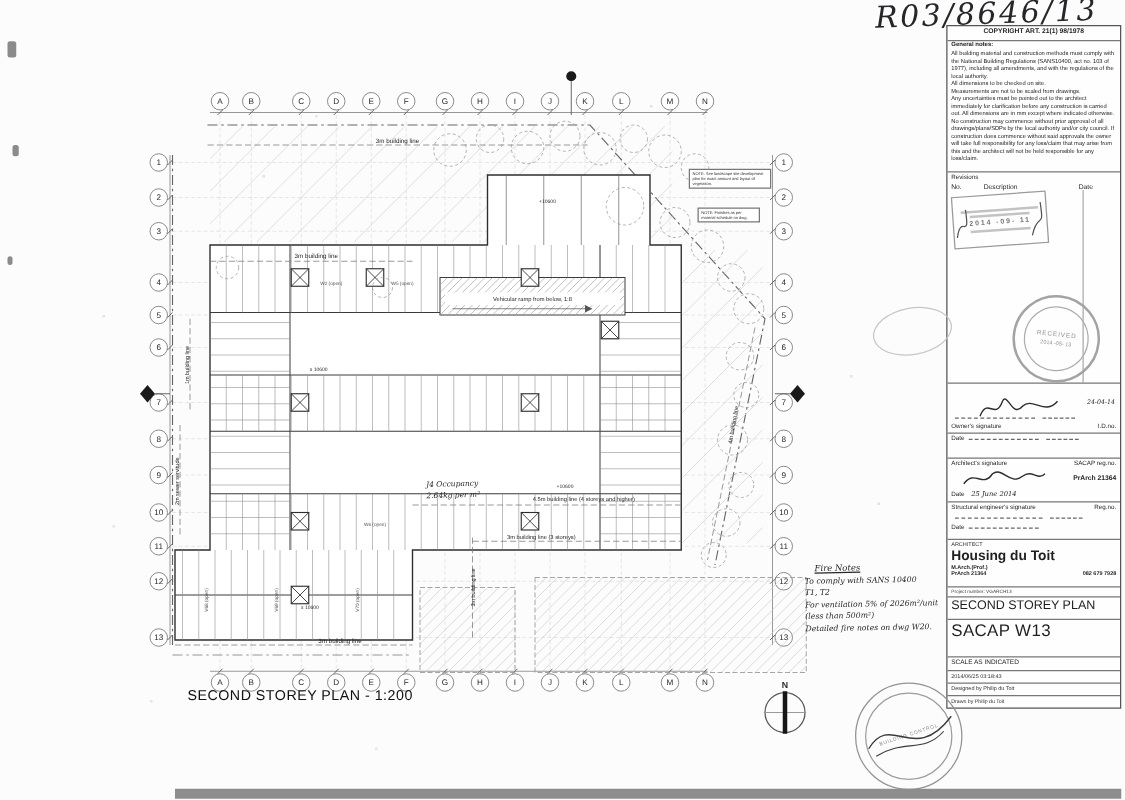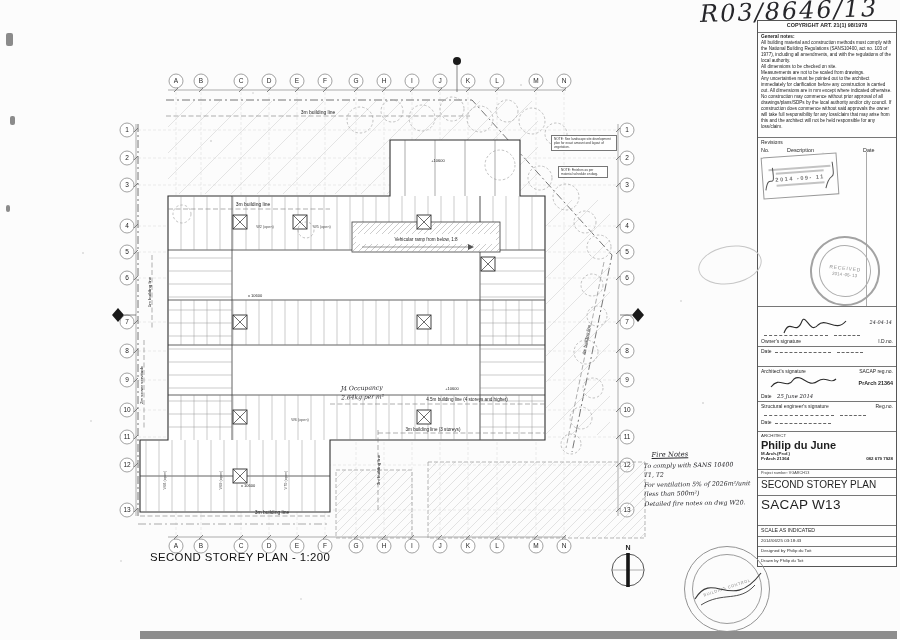--- a/index.html
+++ b/index.html
@@ -728,21 +728,21 @@
       <div class="lblrow">
         <span>Structural engineer's signature</span>
         <span>Reg.no.</span>
       </div>
       <div class="dline"><span class="dashes d78"></span><span class="dashes d30"></span></div>
       <div class="dline"><span>Date</span><span class="dashes d60"></span></div>
     </section>
 
     <section class="s-architect">
       <div class="a-head">ARCHITECT</div>
-      <div class="a-name">Philip du June</div>
+      <div class="a-name">Housing du Toit</div>
       <div class="a-row">
         <span>M.Arch.(Prof.)</span>
       </div>
       <div class="a-row">
         <span>PrArch 21364</span>
         <span>082 679 7928</span>
       </div>
     </section>
 
     <section class="s-pnum">Project number: VGARCH13</section>

